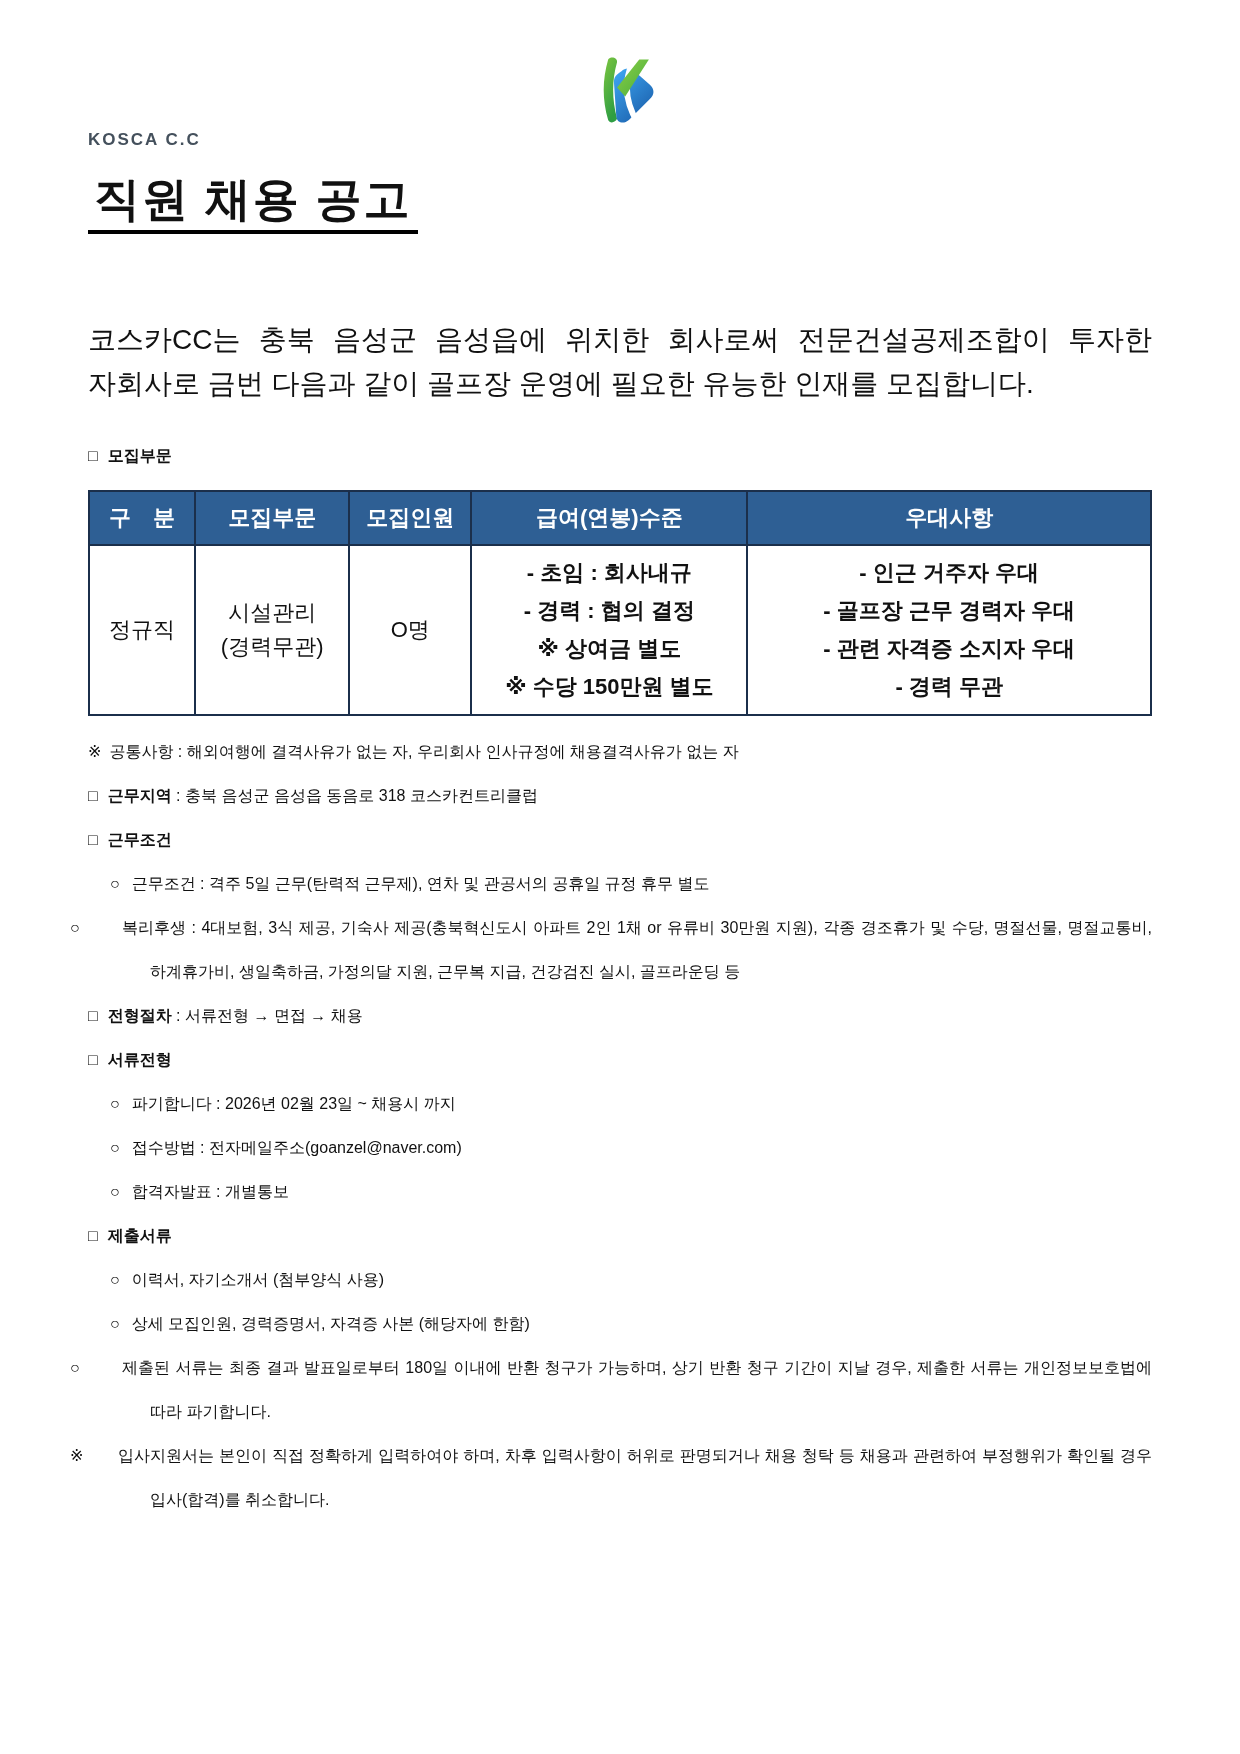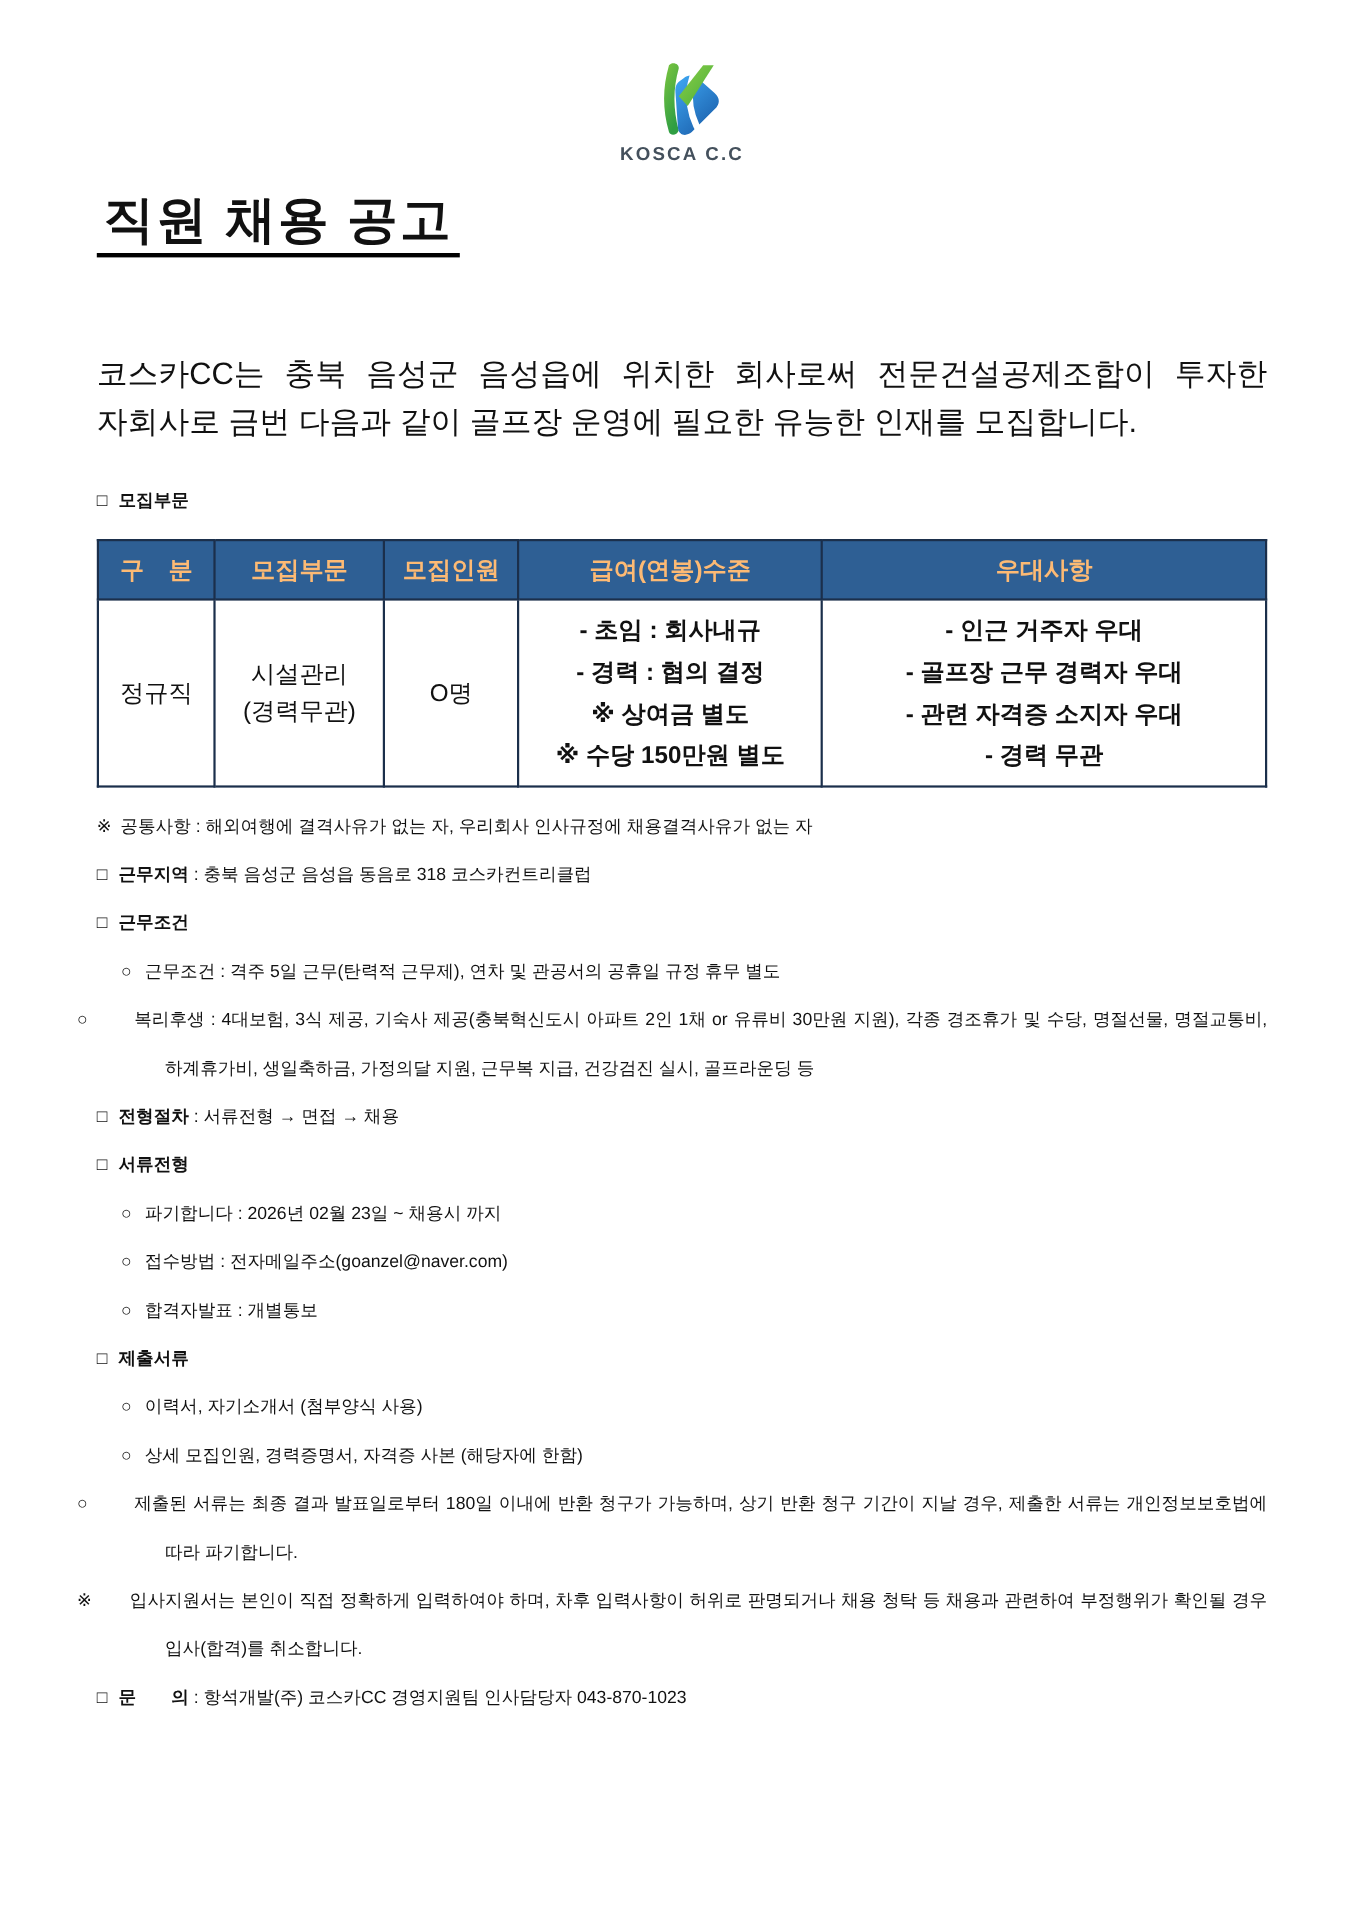--- a/index.html
+++ b/index.html
@@ -9,21 +9,21 @@
     margin:0 auto;
     background:#ffffff;
     font-family:"Liberation Sans","DejaVu Sans",sans-serif;
     color:#111;
     box-sizing:border-box;
     padding:52px 88px 0 88px;
     overflow:hidden;
     word-break:keep-all;
   }
   
-  .logo-wrap{text-align:center;}
+  .logo-wrap{text-align:left;}
   .logo-wrap svg{display:block;margin:0 auto;width:74px;height:74px;}
   .brand{
     display:block;margin-top:2px;
     font-size:17px;font-weight:bold;letter-spacing:2px;
     color:#44505c;line-height:24px;
   }
   
   .title-row{margin-top:20px;}
   .doc-title{
     display:inline-block;
@@ -49,21 +49,21 @@
   .pre{white-space:pre-wrap;}
   
   .recruit-table{
     width:100%;
     border-collapse:collapse;
     margin-top:12px;
     table-layout:fixed;
   }
   .recruit-table th,.recruit-table td{border:2px solid #1b2f4b;}
   .recruit-table th{
-    background:#2e5f94;color:#fdba74;
+    background:#2e5f94;color:#ffffff;
     font-size:22px;font-weight:bold;
     height:50px;text-align:center;
   }
   .recruit-table td{font-size:22px;vertical-align:middle;}
   .cell-center{text-align:center;line-height:34px;padding:10px 4px;}
   .cell-list{text-align:center;padding:8px 14px;line-height:38px;font-weight:bold;}
   .note-gap{margin-top:14px;}
 </style>
 </head>
 <body>
@@ -189,17 +189,14 @@
   <div class="line indent1">
     <span class="m-circ">○</span><span>상세 모집인원, 경력증명서, 자격증 사본 (해당자에 한함)</span>
   </div>
   <div class="line hang just">
     <span class="m-circ">○</span><span>제출된 서류는 최종 결과 발표일로부터 180일 이내에 반환 청구가 가능하며, 상기 반환 청구 기간이 지날 경우, 제출한 서류는 개인정보보호법에 따라 파기합니다.</span>
   </div>
   <div class="line hang just">
     <span class="m-note">※</span><span>입사지원서는 본인이 직접 정확하게 입력하여야 하며, 차후 입력사항이 허위로 판명되거나 채용 청탁 등 채용과 관련하여 부정행위가 확인될 경우 입사(합격)를 취소합니다.</span>
   </div>
 
-  <div class="line">
-    <span class="m-box">□</span><span class="h pre">문　　의</span><span> : 항석개발(주) 코스카CC 경영지원팀 인사담당자 043-870-1023</span>
-  </div>
 
 </div>
 
 </body></html>

